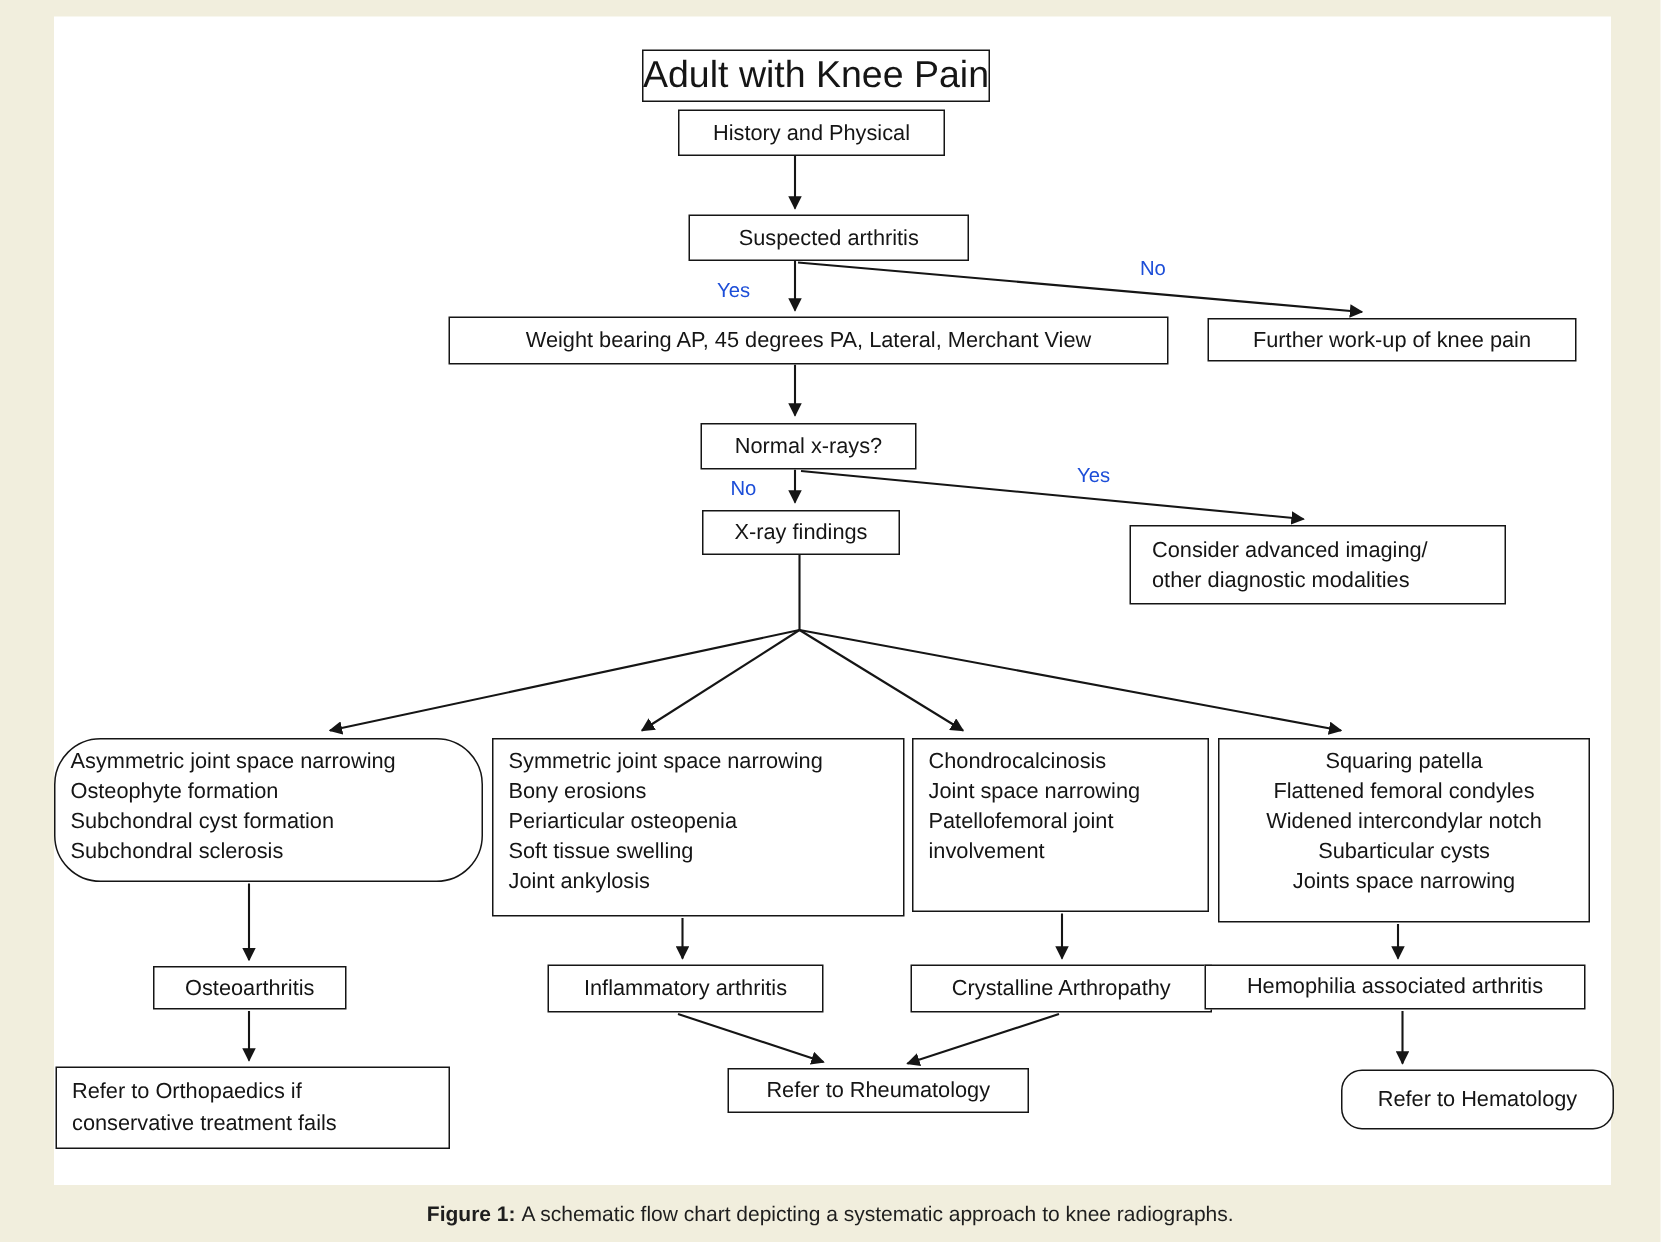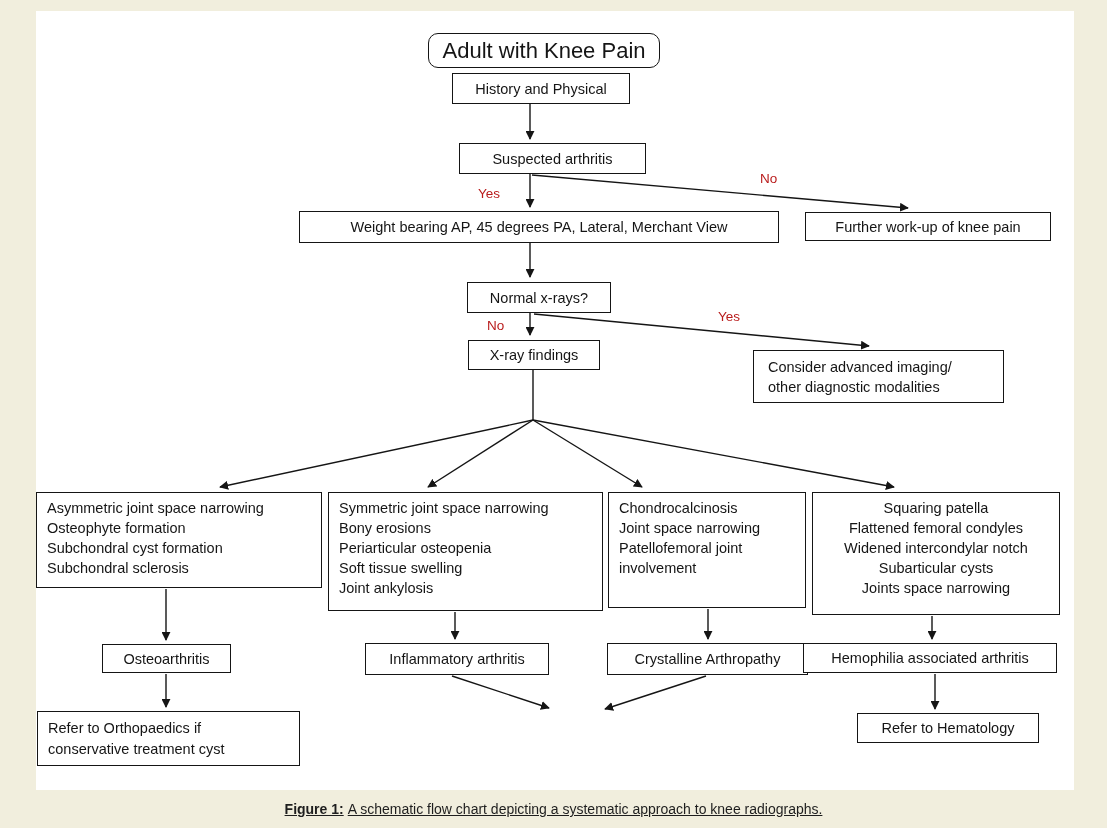--- a/index.html
+++ b/index.html
@@ -4,23 +4,23 @@
 <style>
   html,body{margin:0;padding:0;}
   .page{position:relative;width:1107px;height:828px;background:#f1eedd;font-family:"Liberation Sans",sans-serif;overflow:hidden;}
   .panel{position:absolute;left:36px;top:11px;width:1038px;height:779px;background:#ffffff;}
   svg.connectors{position:absolute;left:0;top:0;pointer-events:none;}
   .node{position:absolute;background:#ffffff;border:1.6px solid #151515;box-sizing:border-box;
         color:#151515;font-size:14.5px;display:flex;align-items:center;justify-content:center;
         white-space:nowrap;text-align:center;}
   .node.multi{display:block;white-space:normal;text-align:left;padding:5px 10px;}
   .node.multi .ln{line-height:20px;}
-  .node.title-node{font-size:22px;border-radius:10px;}
-  .edge-label{position:absolute;font-size:13.5px;color:#b91c1c;}
-  .caption{position:absolute;left:0;top:801px;width:100%;text-align:center;font-size:14px;color:#1e1e1e;text-decoration:underline;}
+  .node.title-node{font-size:25px;}
+  .edge-label{position:absolute;font-size:13.5px;color:#1d4ed8;}
+  .caption{position:absolute;left:0;top:801px;width:100%;text-align:center;font-size:14px;color:#1e1e1e;}
   .caption .cap-label{font-weight:bold;}
   .caption .cap-text{margin-left:4px;}
 </style>
 </head>
 <body>
 
 <div class="page">
   <div class="panel"></div>
 
   <svg class="connectors" width="1107" height="828">
@@ -70,21 +70,21 @@
   <div class="edge-label" style="left:487px;top:318px;">No</div>
   <div class="edge-label" style="left:718px;top:309px;">Yes</div>
 
   <div class="node" style="left:468px;top:340px;width:132px;height:30px;">X-ray findings</div>
 
   <div class="node multi" style="left:753px;top:350px;width:251px;height:53px;padding:6px 14px;">
     <div class="ln">Consider advanced imaging/</div>
     <div class="ln">other diagnostic modalities</div>
   </div>
 
-  <div class="node multi" style="left:36px;top:492px;width:286px;height:96px;">
+  <div class="node multi" style="left:36px;top:492px;width:286px;height:96px;border-radius:31px;">
     <div class="ln">Asymmetric joint space narrowing</div>
     <div class="ln">Osteophyte formation</div>
     <div class="ln">Subchondral cyst formation</div>
     <div class="ln">Subchondral sclerosis</div>
   </div>
 
   <div class="node multi" style="left:328px;top:492px;width:275px;height:119px;">
     <div class="ln">Symmetric joint space narrowing</div>
     <div class="ln">Bony erosions</div>
     <div class="ln">Periarticular osteopenia</div>
@@ -110,22 +110,23 @@
   <div class="node" style="left:102px;top:644px;width:129px;height:29px;">Osteoarthritis</div>
 
   <div class="node" style="left:365px;top:643px;width:184px;height:32px;">Inflammatory arthritis</div>
 
   <div class="node" style="left:607px;top:643px;width:201px;height:32px;">Crystalline Arthropathy</div>
 
   <div class="node" style="left:803px;top:643px;width:254px;height:30px;">Hemophilia associated arthritis</div>
 
   <div class="node multi" style="left:37px;top:711px;width:263px;height:55px;padding:6px 10px;">
     <div class="ln" style="line-height:21px;">Refer to Orthopaedics if</div>
-    <div class="ln" style="line-height:21px;">conservative treatment cyst</div>
+    <div class="ln" style="line-height:21px;">conservative treatment fails</div>
   </div>
 
+  <div class="node" style="left:485px;top:712px;width:201px;height:30px;">Refer to Rheumatology</div>
 
-  <div class="node" style="left:857px;top:713px;width:182px;height:30px;">Refer to Hematology</div>
+  <div class="node" style="left:894px;top:713px;width:182px;height:40px;border-radius:14px;">Refer to Hematology</div>
 
   <div class="caption">
     <span class="cap-label">Figure 1:</span><span class="cap-text">A schematic flow chart depicting a systematic approach to knee radiographs.</span>
   </div>
 </div>
 
 </body></html>

